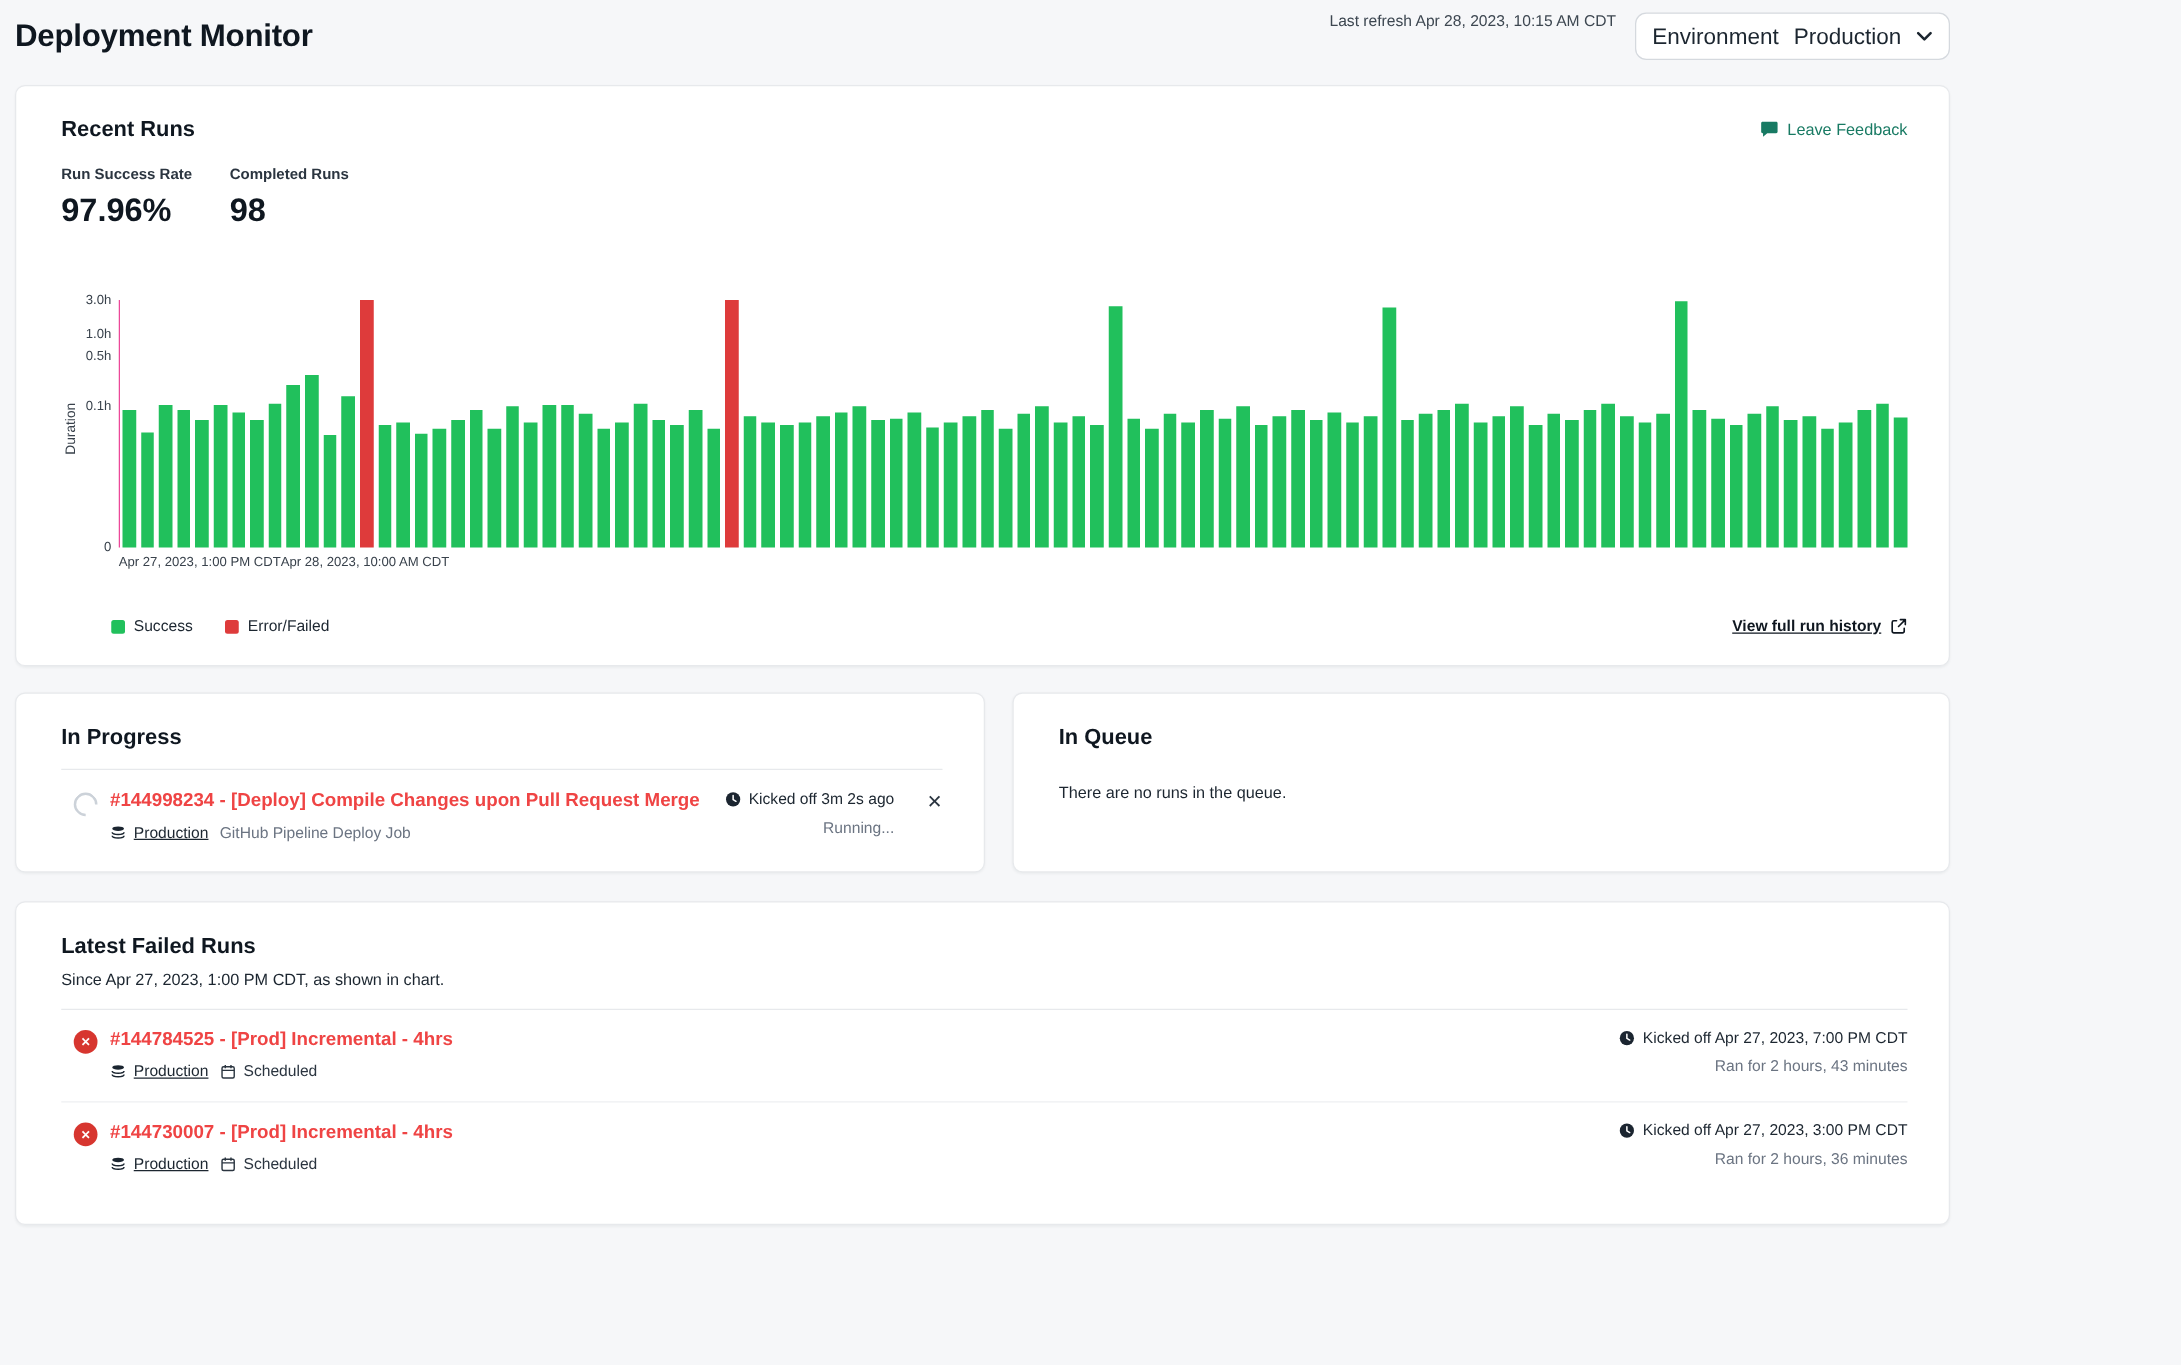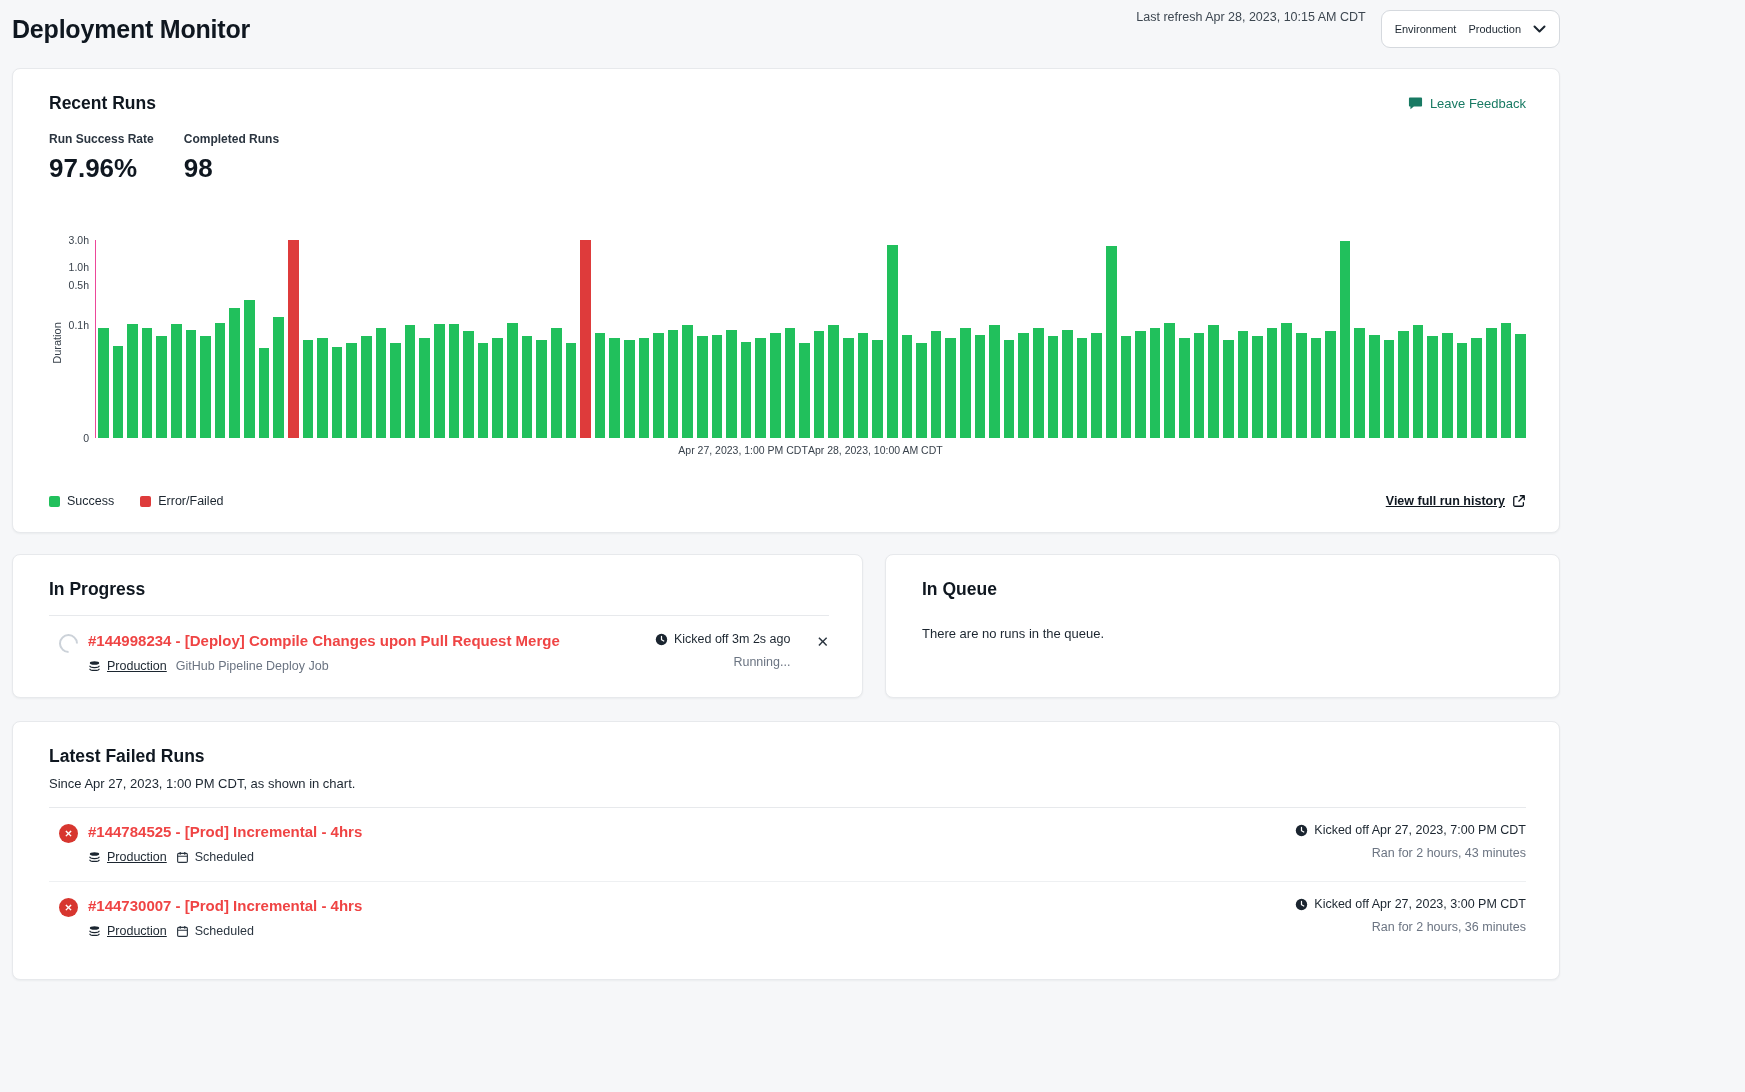--- a/index.html
+++ b/index.html
@@ -5,21 +5,21 @@
   *{box-sizing:border-box;margin:0;padding:0}
   html,body{width:1745px;height:1092px}
   body{background:#f6f7f9;font-family:"Liberation Sans",sans-serif;color:#1c2630}
   .content{width:1548px;margin-left:12px}
 
   
   .topbar{height:58px;display:flex;align-items:center;justify-content:space-between}
   .page-title{font-size:25px;font-weight:700;color:#0f1720;letter-spacing:-.2px}
   .topbar-right{display:flex;align-items:flex-start;gap:15px}
   .last-refresh{font-size:12.5px;color:#3d4751}
-  .env-select{display:flex;align-items:center;gap:12px;background:#fff;border:1px solid #d5d9de;border-radius:9px;height:38px;padding:16px 13px;cursor:pointer;font-size:11px;color:#1c2630}
+  .env-select{display:flex;align-items:center;gap:12px;background:#fff;border:1px solid #d5d9de;border-radius:9px;height:38px;padding:16px 13px;cursor:pointer;font-size:18px;color:#1c2630}
   .chev svg{display:block}
 
   
   .card{background:#fff;border:1px solid #e7e9ec;border-radius:8px;box-shadow:0 1px 2px rgba(20,30,40,.05)}
   .card-pad{padding:24px 33px 24px 36px}
   .card-title{font-size:17.5px;font-weight:700;color:#0f1720}
   .divider{height:1px;background:#e7e9ec}
 
   
   #recent-runs{margin-top:10px}
@@ -29,31 +29,31 @@
   .stat-label{font-size:12px;font-weight:700;color:#2b3540}
   .stat-value{font-size:26px;font-weight:700;color:#0f1720;margin-top:7px}
 
   
   .chart-wrap{margin-top:56px;position:relative;padding-left:46px}
   .ylabel{position:absolute;left:2px;top:50%;transform:translateY(-62%) rotate(180deg);writing-mode:vertical-rl;font-size:11px;color:#39424c}
   .plot{position:relative;height:198px;border-left:1px solid #ec4899}
   .bars{display:flex;align-items:flex-end;gap:4px;height:100%;padding-left:2px}
   .bar{flex:1 1 0;min-width:2px}
   .ytick{position:absolute;right:calc(100% + 7px);transform:translateY(50%);font-size:10.5px;color:#39424c;white-space:nowrap}
-  .xlabels{display:flex;justify-content:center;margin-top:6px;font-size:10.5px;color:#39424c}
+  .xlabels{display:flex;justify-content:flex-start;margin-top:6px;font-size:10.5px;color:#39424c}
   .chart-foot{display:flex;justify-content:space-between;align-items:center;margin-top:38px}
-  .legend{display:flex;gap:26px;}
+  .legend{display:flex;gap:26px;margin-left:40px}
   .legend-item{display:flex;align-items:center;gap:7px;font-size:12.5px;color:#1c2630}
   .swatch{width:11px;height:11px;border-radius:2px;display:inline-block;background:#999}
   .history-link{display:flex;align-items:center;gap:7px;font-size:12.5px;color:#0f1720;cursor:pointer}
   .history-link .hl-text{text-decoration:underline;font-weight:600}
 
   
   .mid-row{display:flex;gap:22px;margin-top:21px;align-items:stretch}
-  #in-progress{width:851px}
+  #in-progress{width:776px}
   #in-queue{flex:1}
   .head-divider{margin-top:15px}
   .run-item{display:flex;align-items:flex-start;margin-top:16px;padding-left:10px}
   .spinner{width:19px;height:19px;border-radius:50%;border:2px solid #ccd2d9;border-right-color:transparent;transform:rotate(45deg);margin-top:2px;flex:0 0 auto}
   .run-main{flex:1;margin-left:10px}
   .run-title{font-size:15px;font-weight:700;color:#ef4444}
   .run-meta{display:flex;align-items:center;gap:9px;margin-top:10px;font-size:12.5px}
   .meta-pair{display:flex;align-items:center;gap:6px}
   .meta-link{color:#1c2630;text-decoration:underline;cursor:pointer}
   .meta-dark{color:#2b3540}

